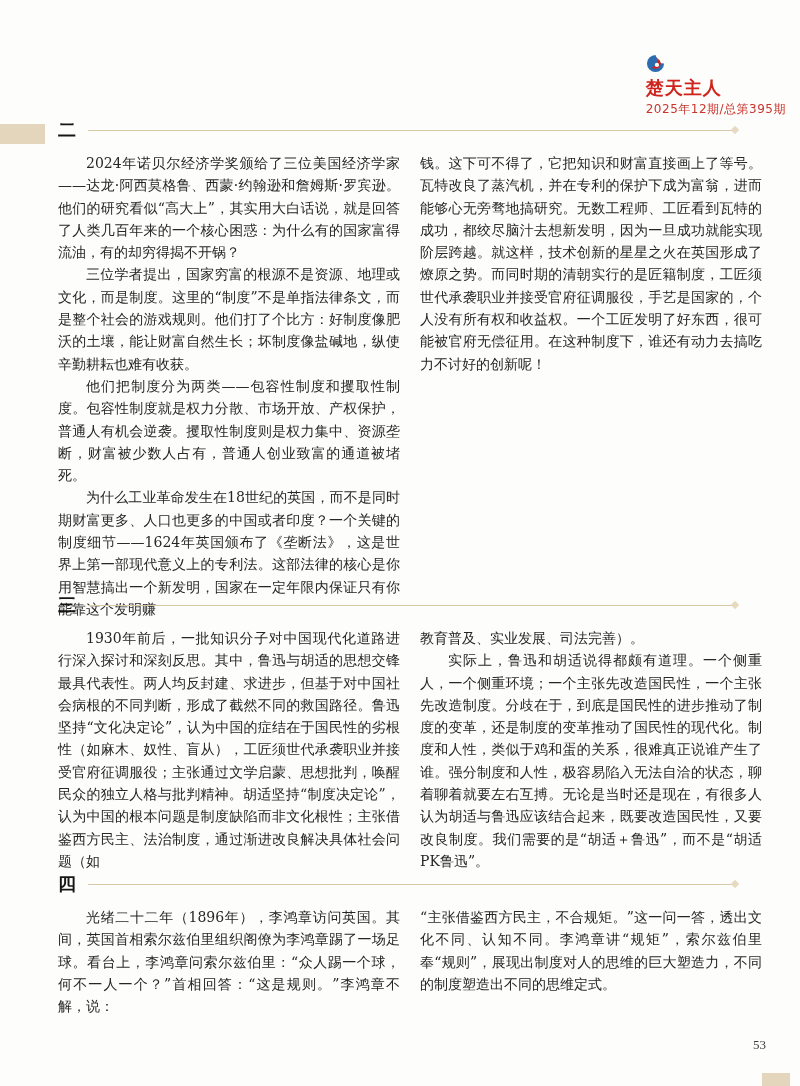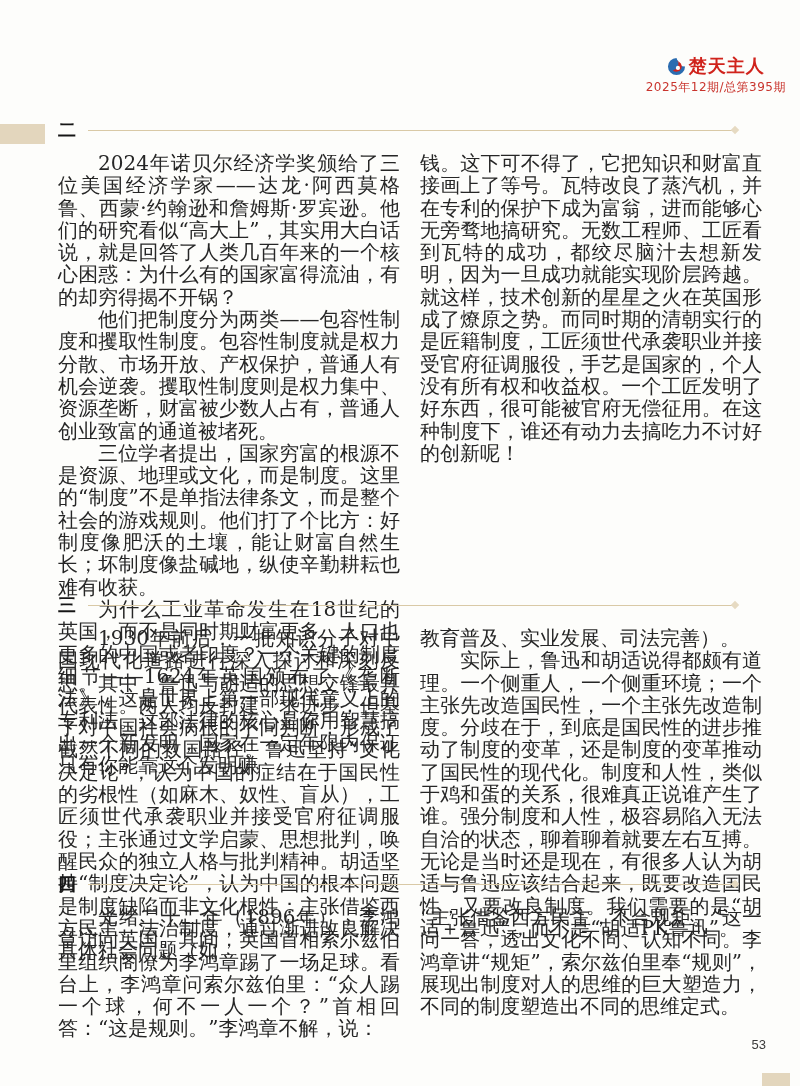--- a/index.html
+++ b/index.html
@@ -4,21 +4,21 @@
 <style>
   html,body{margin:0;padding:0;background:#ffffff;}
   .page{
     position:relative;width:800px;height:1086px;background:#fdfdfb;
     font-family:"DejaVu Serif","Liberation Serif",serif;color:#262626;
     overflow:hidden;
   }
 
   
   .masthead{position:absolute;top:54px;right:14px;text-align:center;}
-  .logo-row{display:flex;align-items:center;justify-content:center;gap:3px;}
+  .logo-row{display:flex;align-items:flex-start;justify-content:center;gap:3px;flex-direction:column;}
   .logo-text{
     color:#d0231c;font-weight:bold;font-size:18px;letter-spacing:1px;
     font-family:"DejaVu Sans","Liberation Sans",sans-serif;
   }
   .issue-line{
     color:#c9342d;font-size:12px;margin-top:1px;letter-spacing:.5px;
     font-family:"DejaVu Sans","Liberation Sans",sans-serif;
   }
 
   
@@ -34,27 +34,27 @@
     font-size:18px;font-weight:bold;color:#151515;width:26px;flex:0 0 26px;
     font-family:"DejaVu Sans","Liberation Sans",sans-serif;
   }
   .sec-rule{position:relative;height:1px;background:#d9c9a6;width:648px;margin-left:4px;}
   .rule-diamond{
     position:absolute;right:-2px;top:-2.5px;width:6px;height:6px;
     background:#e6dac2;transform:rotate(45deg);
   }
 
   .cols{display:flex;gap:20px;margin-top:11px;}
-  .col{width:342px;font-size:20px;line-height:22.3px;text-align:justify;}
+  .col{width:342px;font-size:14px;line-height:22.3px;text-align:justify;}
   .col p{margin:0;padding:0;}
   p.ind{text-indent:2em;}
 
   
   .page-num{position:absolute;right:34px;top:1037px;font-size:13px;color:#3a3a3a;
-    font-family:Liberation Sans, sans-serif;}
+    font-family:Liberation Serif, serif;}
   .corner-block{position:absolute;right:10px;bottom:0;width:28px;height:13px;background:#e3d6bd;}
 
   .logo-icon{display:inline-block;width:19px;height:19px;vertical-align:middle;}
 </style>
 </head>
 <body>
 
 <div class="page">
 
   <div class="masthead">
@@ -76,22 +76,22 @@
   <div class="section" id="sec-2">
     <div class="sec-head">
       <span class="sec-num">二</span>
       <span class="sec-rule">
           <i class="rule-diamond"></i>
         </span>
     </div>
     <div class="cols">
       <div class="col">
         <p class="ind">2024年诺贝尔经济学奖颁给了三位美国经济学家——达龙·阿西莫格鲁、西蒙·约翰逊和詹姆斯·罗宾逊。他们的研究看似“高大上”，其实用大白话说，就是回答了人类几百年来的一个核心困惑：为什么有的国家富得流油，有的却穷得揭不开锅？</p>
+        <p class="ind">三位学者提出，国家穷富的根源不是资源、地理或文化，而是制度。这里的“制度”不是单指法律条文，而是整个社会的游戏规则。他们打了个比方：好制度像肥沃的土壤，能让财富自然生长；坏制度像盐碱地，纵使辛勤耕耘也难有收获。</p>
         <p class="ind">他们把制度分为两类——包容性制度和攫取性制度。包容性制度就是权力分散、市场开放、产权保护，普通人有机会逆袭。攫取性制度则是权力集中、资源垄断，财富被少数人占有，普通人创业致富的通道被堵死。</p>
-        <p class="ind">三位学者提出，国家穷富的根源不是资源、地理或文化，而是制度。这里的“制度”不是单指法律条文，而是整个社会的游戏规则。他们打了个比方：好制度像肥沃的土壤，能让财富自然生长；坏制度像盐碱地，纵使辛勤耕耘也难有收获。</p>
         <p class="ind">为什么工业革命发生在18世纪的英国，而不是同时期财富更多、人口也更多的中国或者印度？一个关键的制度细节——1624年英国颁布了《垄断法》，这是世界上第一部现代意义上的专利法。这部法律的核心是你用智慧搞出一个新发明，国家在一定年限内保证只有你能靠这个发明赚</p>
       </div>
       <div class="col">
         <p>钱。这下可不得了，它把知识和财富直接画上了等号。瓦特改良了蒸汽机，并在专利的保护下成为富翁，进而能够心无旁骛地搞研究。无数工程师、工匠看到瓦特的成功，都绞尽脑汁去想新发明，因为一旦成功就能实现阶层跨越。就这样，技术创新的星星之火在英国形成了燎原之势。而同时期的清朝实行的是匠籍制度，工匠须世代承袭职业并接受官府征调服役，手艺是国家的，个人没有所有权和收益权。一个工匠发明了好东西，很可能被官府无偿征用。在这种制度下，谁还有动力去搞吃力不讨好的创新呢！</p>
       </div>
     </div>
   </div>
 
   <div class="section" id="sec-3">
     <div class="sec-head">

